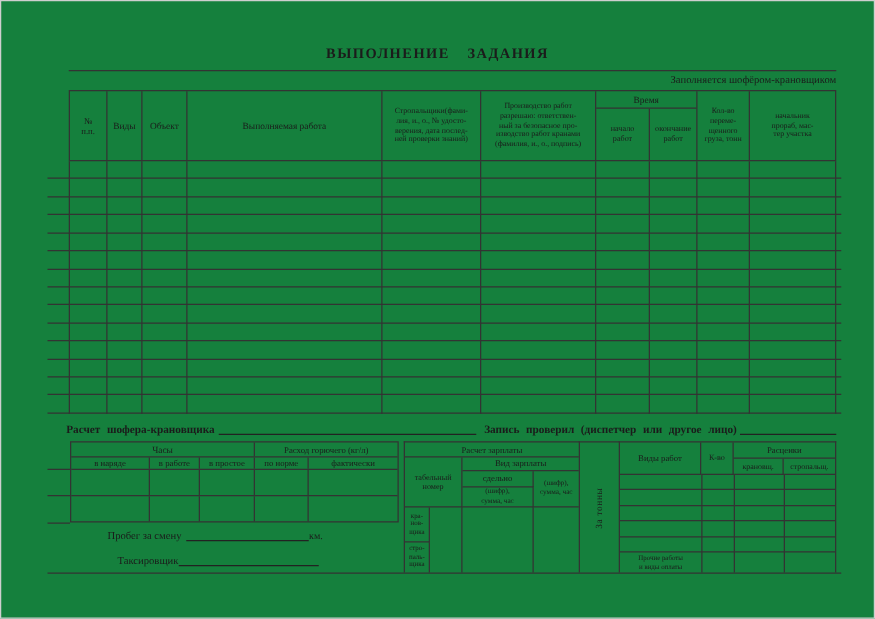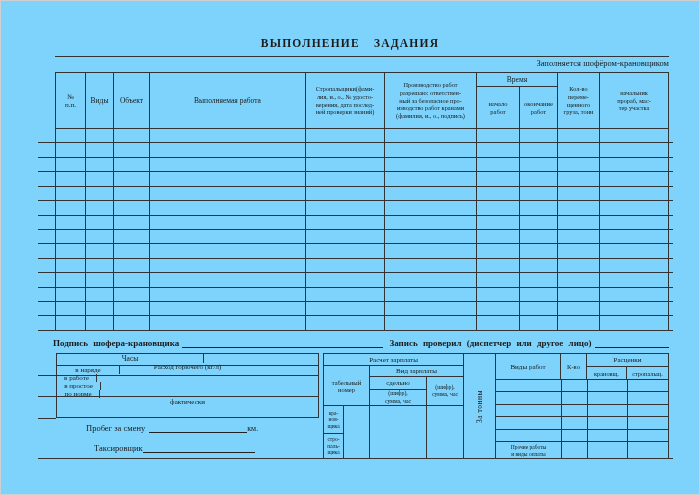--- a/index.html
+++ b/index.html
@@ -1,18 +1,18 @@
 <!DOCTYPE html>
 <html><head>
 <meta charset="utf-8">
 <style>
   * { margin:0; padding:0; box-sizing:border-box; }
   html,body { background:#ffffff; }
   .page {
-    position:relative; width:700px; height:495px; background:#7dd3fc;
+    position:relative; width:700px; height:495px; background:#15803d;
     font-family:"Liberation Serif", serif; color:#1b1b1b;
     border:1px solid #cfcfcf; overflow:hidden;
   }
   .abs { position:absolute; }
   .cell { display:flex; align-items:center; justify-content:center; text-align:center; }
   .ml { white-space:pre-line; }
   .br { border-right:1px solid #333; }
   .bb { border-bottom:1px solid #333; }
   .vl { position:absolute; top:0; bottom:0; width:1px; background:#333; }
   .bold { font-weight:normal; }
@@ -46,21 +46,21 @@
   .sig-b1 { flex:2.7; }
   .sig-b2 { flex:1; }
 
   
   .bottom { left:37px; top:352px; width:635px; height:106px;
             border-bottom:1px solid #333; font-size:7px; }
   .stub { position:absolute; left:0; width:18px; border-top:1px solid #333; }
 
   .ltable { left:18px; top:0; width:263px; height:65px; border:1px solid #333;
             display:flex; flex-direction:column; }
-  .ltable .row { display:flex;flex-direction:column; }
+  .ltable .row { display:flex; }
   .ltable .row > div { flex-shrink:0; }
 
   .mileage { left:48px; top:70px; display:flex; align-items:baseline; font-size:8.5px; }
   .taxer   { left:56px; top:90px; display:flex; align-items:baseline; font-size:8.5px; }
   .mblank  { border-bottom:1px solid #222; height:9px; align-self:flex-end; }
 
   .mtable { left:285px; top:0; width:141px; height:105px;
             border-left:1px solid #333; border-top:1px solid #333; border-right:1px solid #333; }
   .tiny { font-size:5.5px; line-height:1.2; }
   .shifr { font-size:5.8px; line-height:1.25; }
@@ -140,21 +140,21 @@
     <div class="vl" style="left:93px;"></div>
     <div class="vl" style="left:249px;"></div>
     <div class="vl" style="left:328px;"></div>
     <div class="vl" style="left:420px;"></div>
     <div class="vl" style="left:463px;"></div>
     <div class="vl" style="left:501px;"></div>
     <div class="vl" style="left:543px;"></div>
   </div>
 
   <div class="abs sigrow">
-    <span class="lbl">Подпись шофера-крановщика</span>
+    <span class="lbl">Расчет шофера-крановщика</span>
     <span class="blank sig-b1"></span>
     <span class="lbl" style="margin-left:6px;">Запись проверил (диспетчер или другое лицо)</span>
     <span class="blank sig-b2"></span>
   </div>
 
   <div class="abs bottom">
 
     <div class="abs ltable">
       <div class="row bb" style="height:12px;">
         <div class="cell br" style="width:147px; font-size:7.5px;">Часы</div>

